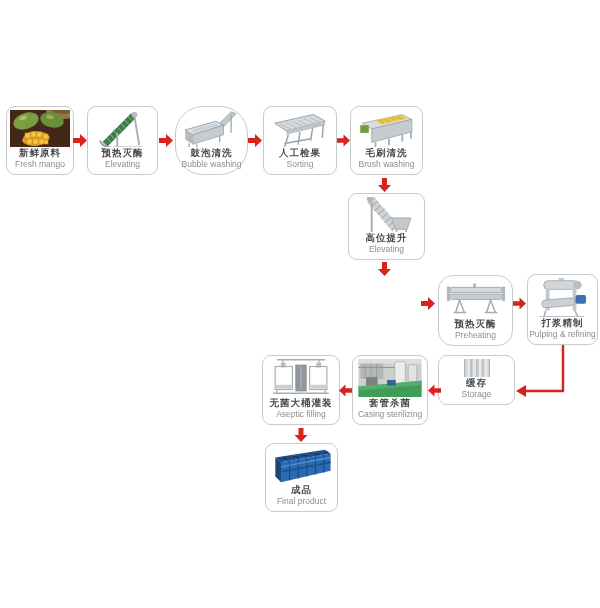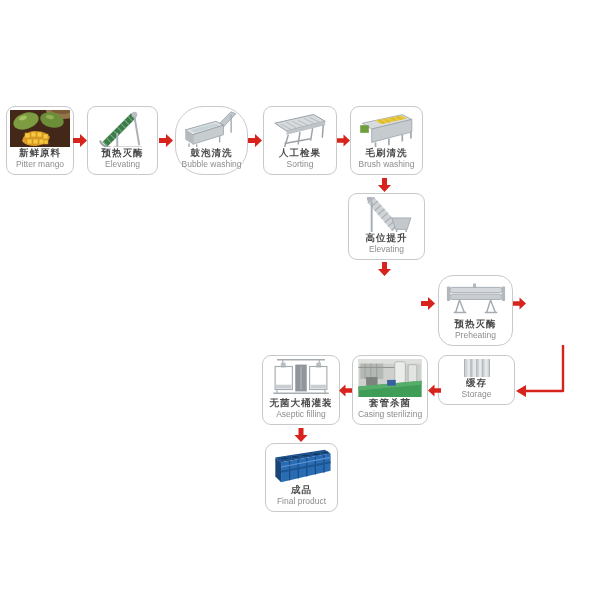--- a/index.html
+++ b/index.html
@@ -55,21 +55,21 @@
           <rect x="27" y="26" width="5" height="5"></rect>
             <rect x="33" y="28" width="5" height="5"></rect>
           <rect x="17" y="33" width="5" height="5"></rect>
             <rect x="23" y="33" width="5" height="5"></rect>
           <rect x="29" y="33" width="5" height="5"></rect>
             <rect x="34" y="34" width="4" height="4"></rect>
         </g>
       </svg>
     </div>
     <div class="zh">新鲜原料</div>
-    <div class="en">Pitter mango</div>
+    <div class="en">Fresh mango</div>
   </div>
 
   <div class="box b2">
     <div class="art">
       <svg width="58" height="44" viewBox="0 0 60 46">
         <line x1="11" y1="39" x2="41" y2="9" stroke="#3c7a49" stroke-width="7"></line>
         <line x1="11" y1="39" x2="41" y2="9" stroke="#6aa878" stroke-width="7" stroke-dasharray="1.3,4"></line>
         <circle cx="42" cy="8" r="3" fill="#b9bec3"></circle>
         <line x1="42" y1="10" x2="47" y2="40" stroke="#aab1b6" stroke-width="2"></line>
         <line x1="24" y1="27" x2="24" y2="42" stroke="#aab1b6" stroke-width="2"></line>
@@ -177,20 +177,38 @@
         <rect x="3" y="6" width="3.5" height="15" rx="1" fill="#b2b8bd"></rect>
         <rect x="59.5" y="6" width="3.5" height="15" rx="1" fill="#b2b8bd"></rect>
         <path d="M16,20 L12,33 M16,20 L21,33 M10,33 L23,33" stroke="#a6adb2" stroke-width="1.5" fill="none"></path>
         <path d="M48,20 L44,33 M48,20 L53,33 M42,33 L55,33" stroke="#a6adb2" stroke-width="1.5" fill="none"></path>
       </svg>
     </div>
     <div class="zh">预热灭酶</div>
     <div class="en">Preheating</div>
   </div>
 
+  <div class="box b9">
+    <div class="art">
+      <svg width="58" height="48" viewBox="0 0 60 50">
+        <polygon points="24,2 32,2 30,7 26,7" fill="#c3c8cc"></polygon>
+        <rect x="10" y="7" width="36" height="9" rx="4" fill="#d2d6d9" stroke="#99a1a7" stroke-width="0.8"></rect>
+        <circle cx="45" cy="11.5" r="4.5" fill="#b9bec3"></circle>
+        <rect x="12" y="16" width="4" height="22" fill="#c3c8cc"></rect>
+        <rect x="40" y="16" width="4" height="22" fill="#c3c8cc"></rect>
+        <rect x="8" y="26" width="34" height="8" rx="4" fill="#ccd0d4" stroke="#99a1a7" stroke-width="0.8" transform="rotate(-5 25 30)"></rect>
+        <rect x="43" y="22" width="11" height="9" rx="2" fill="#3f6db3"></rect>
+        <line x1="12" y1="38" x2="10" y2="45" stroke="#a6adb2" stroke-width="1.5"></line>
+        <line x1="42" y1="38" x2="46" y2="45" stroke="#a6adb2" stroke-width="1.5"></line>
+        <line x1="6" y1="45" x2="52" y2="45" stroke="#a6adb2" stroke-width="2"></line>
+      </svg>
+    </div>
+    <div class="zh">打浆精制</div>
+    <div class="en">Pulping &amp; refining</div>
+  </div>
 
   <div class="box b10">
     <div class="art">
       <svg width="66" height="46" viewBox="0 0 66 48">
         <line x1="8" y1="5" x2="58" y2="5" stroke="#a6adb2" stroke-width="1.5"></line>
         <line x1="14" y1="5" x2="14" y2="12" stroke="#a6adb2" stroke-width="1.2"></line>
         <line x1="52" y1="5" x2="52" y2="12" stroke="#a6adb2" stroke-width="1.2"></line>
         <rect x="12" y="8" width="5" height="5" fill="#b9bec3"></rect>
         <rect x="49" y="8" width="5" height="5" fill="#b9bec3"></rect>
         <rect x="6" y="12" width="18" height="24" fill="none" stroke="#a6adb2" stroke-width="1.2"></rect>

